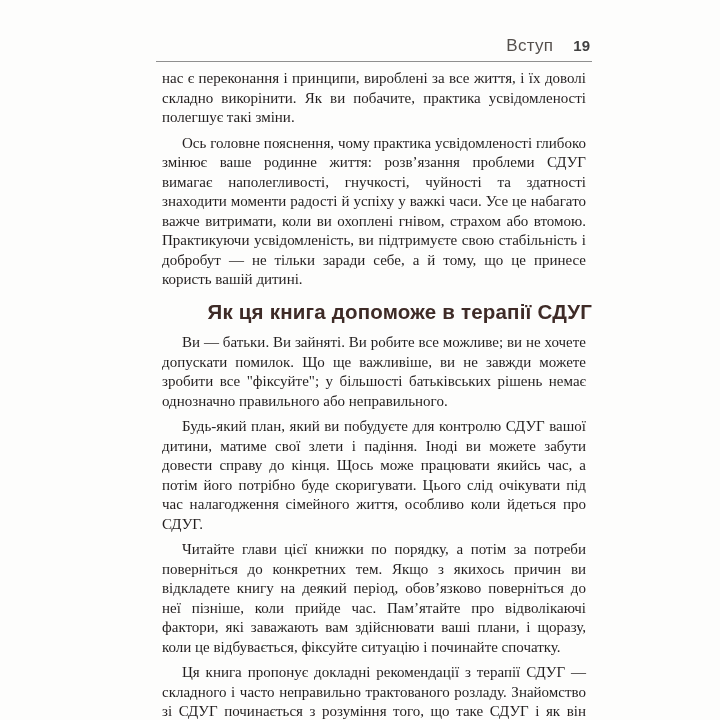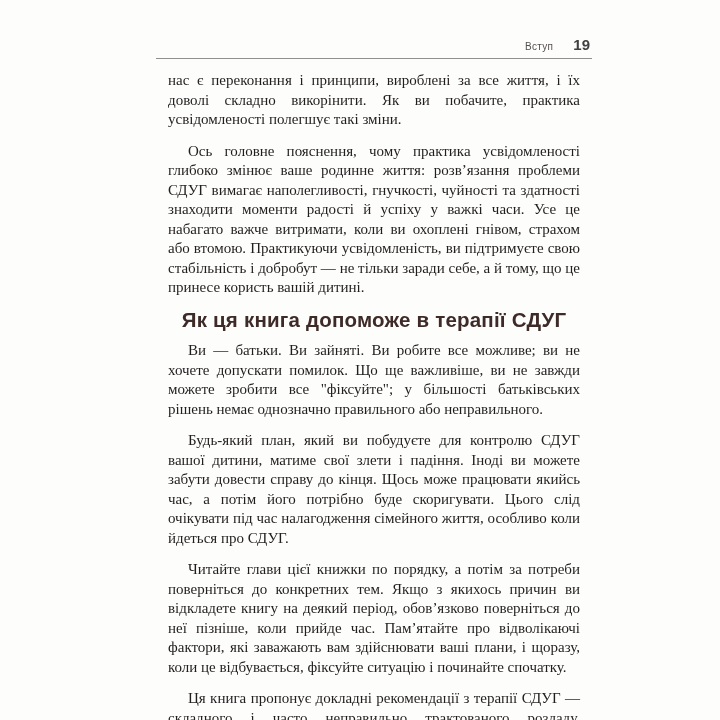--- a/index.html
+++ b/index.html
@@ -31,51 +31,51 @@
     display:flex;
     justify-content:flex-end;
     align-items:baseline;
     gap:20px;
     padding:0 2px 5px 0;
     border-bottom:1px solid var(--rule);
     font-family:"Liberation Sans", sans-serif;
     color:var(--header-text);
   }
   .running-head .section{
-    font-size:10px;
+    font-size:17px;
     letter-spacing:0.3px;
   }
   .running-head .pagenum{
     font-size:15px;
     font-weight:bold;
     color:#404040;
   }
   .bodytext{
     margin-top:7px;
     font-size:15px;
     line-height:19.5px;
     color:var(--body-text);
     text-align:justify;
     text-justify:inter-word;
   }
   .bodytext p{
-    margin:12px;
+    margin:6px;
     text-indent:20px;
   }
   .bodytext p.no-indent{
     text-indent:0;
   }
   h2.section-heading{
     font-family:"Liberation Sans", sans-serif;
     font-size:20.5px;
     font-weight:bold;
     color:var(--heading);
     letter-spacing:0.2px;
     margin:12px 0 12px 0;
-    text-align:center;
+    text-align:right;
     text-indent:0;
   }
 </style>
 </head>
 <body>
 
 <div class="page">
   <div class="content">
 
     <div class="running-head">

